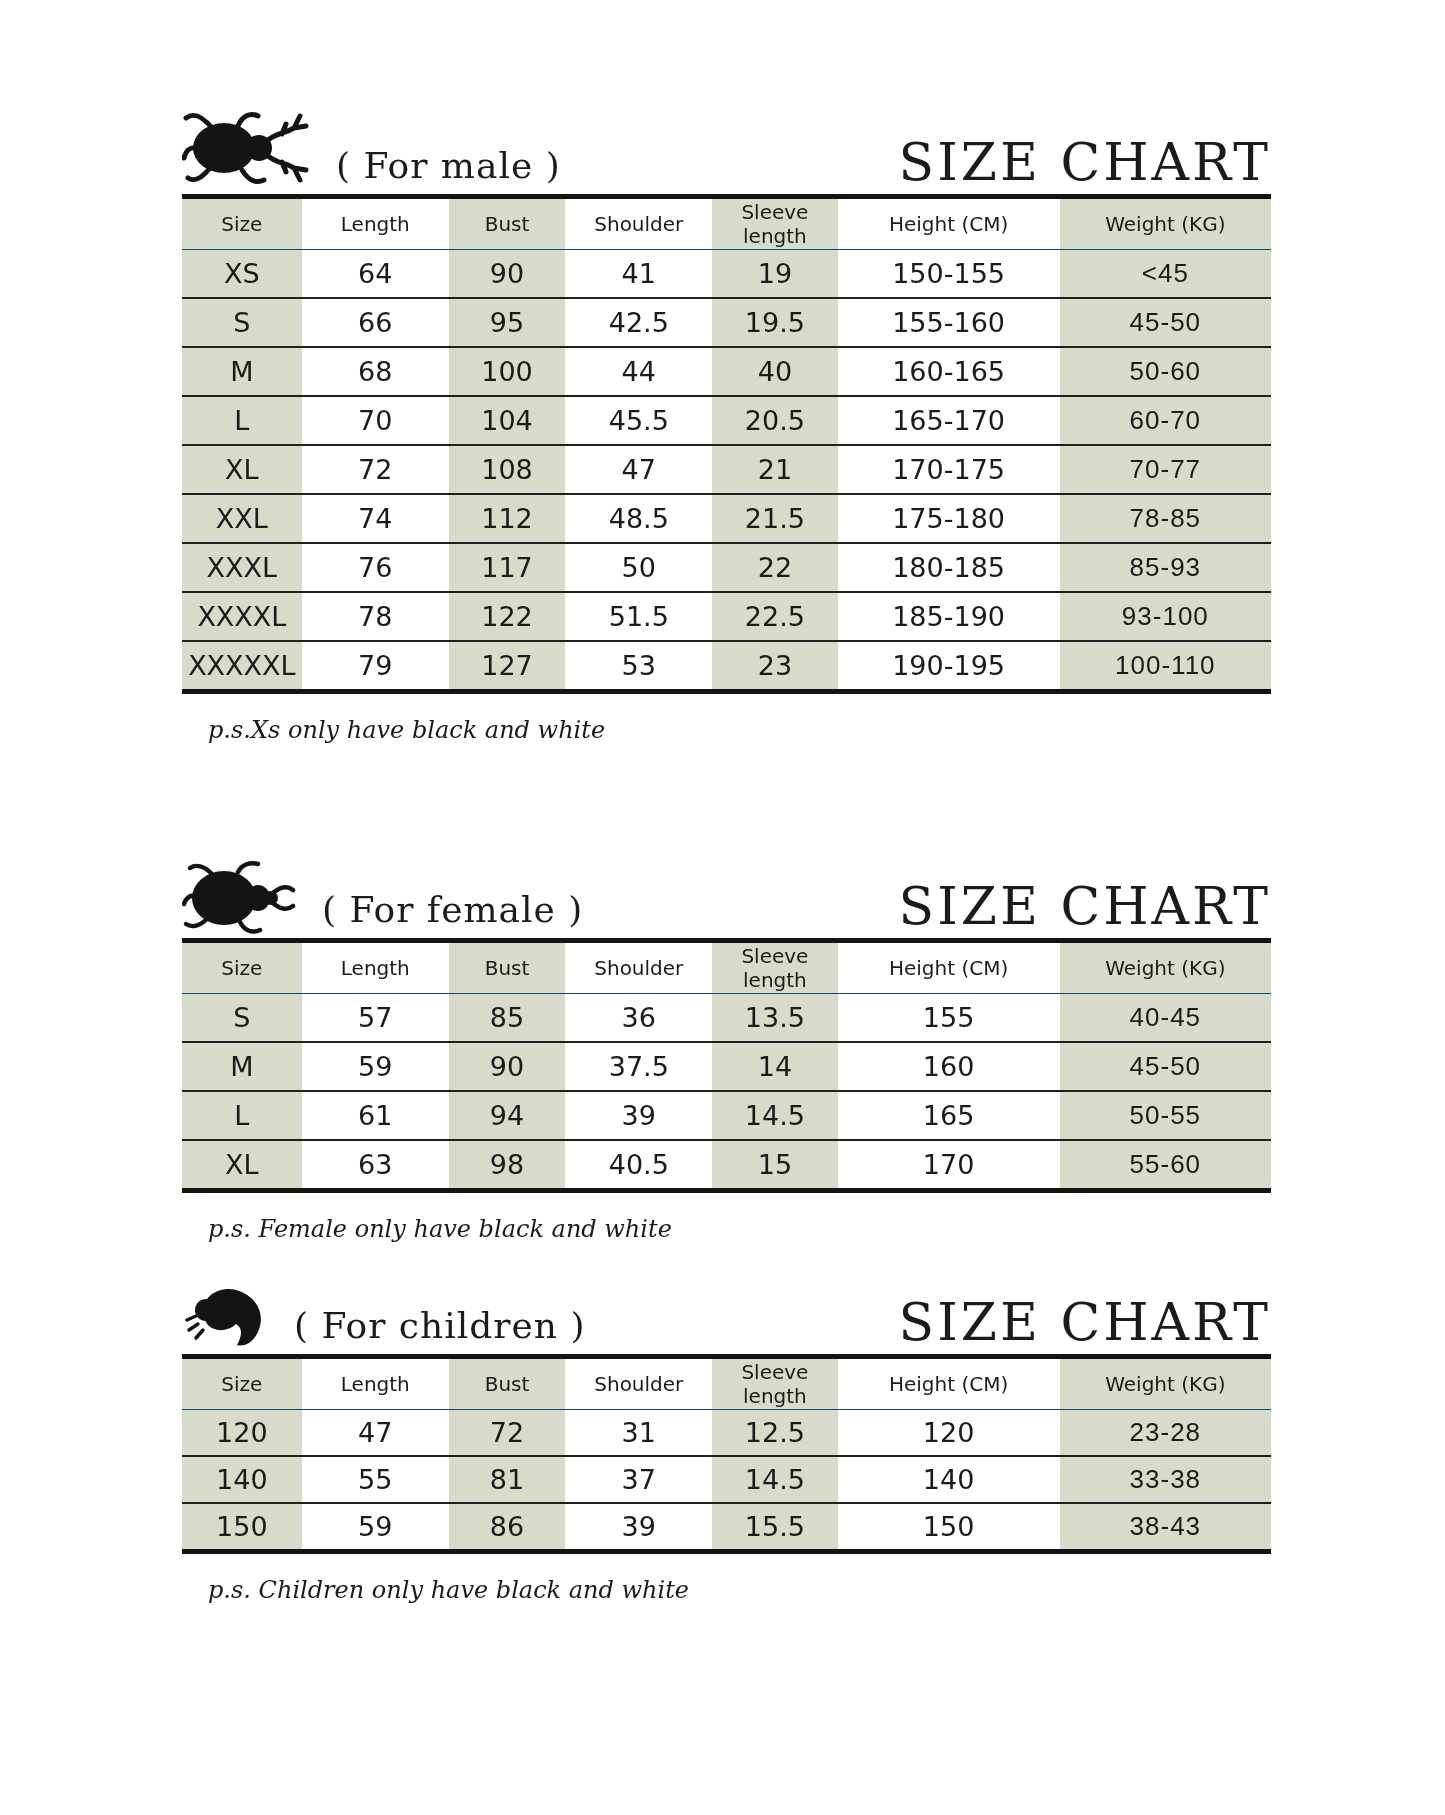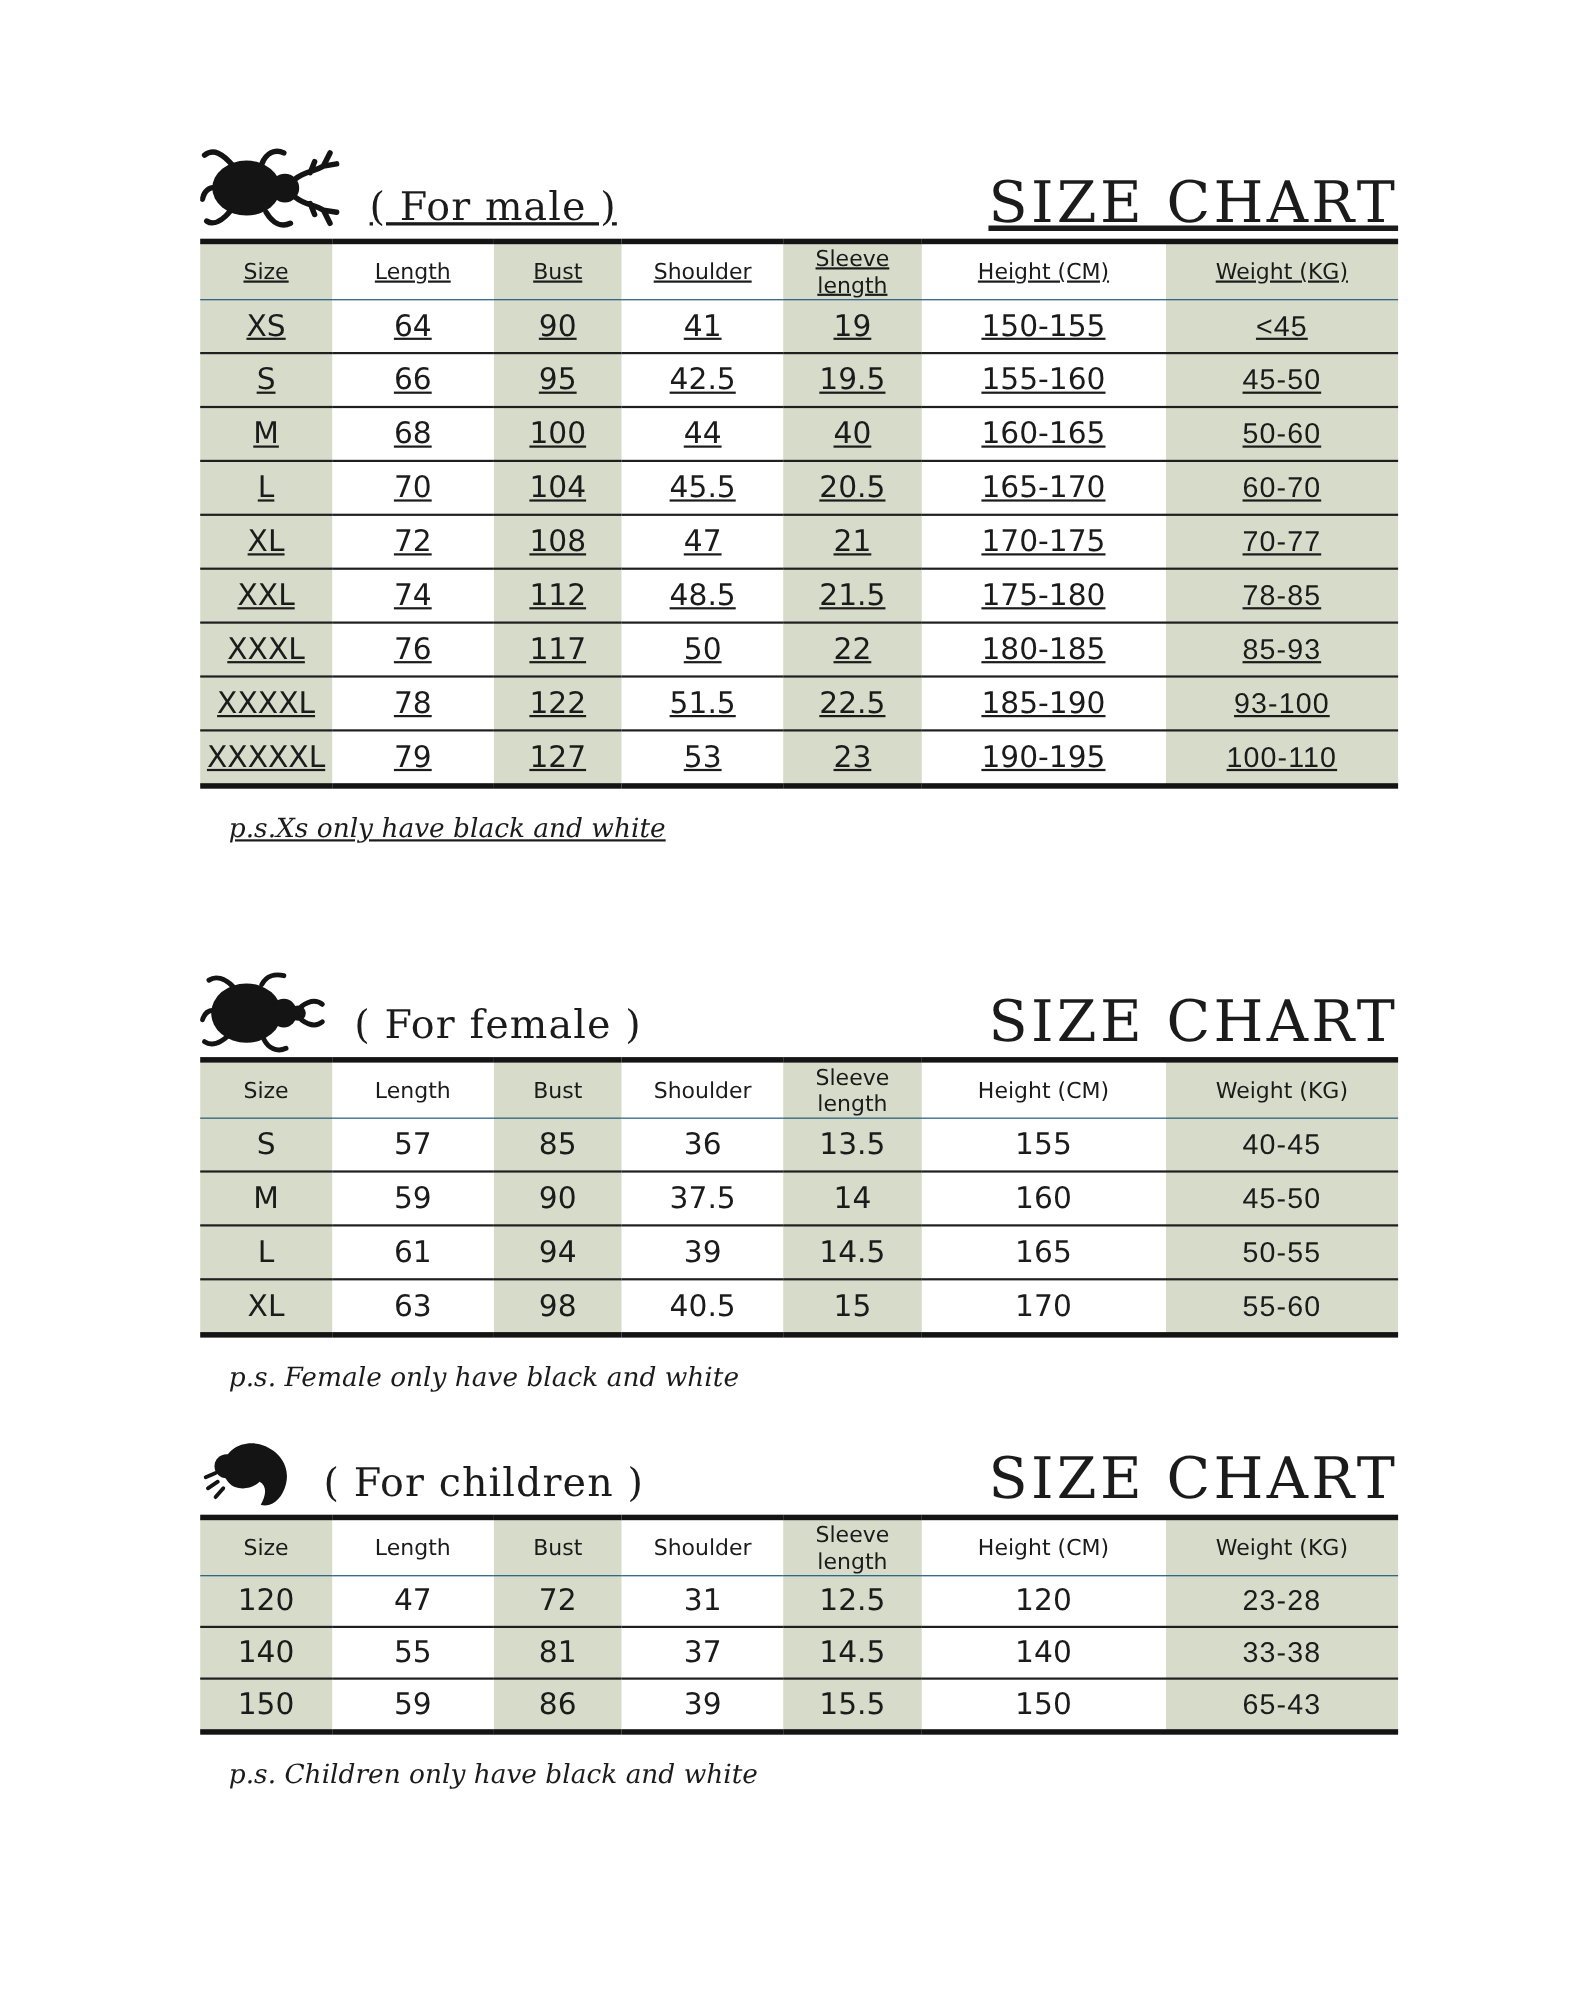--- a/index.html
+++ b/index.html
@@ -12,21 +12,21 @@
     height: 1815px;
     font-family: "DejaVu Sans", sans-serif;
     color: #1b1b1b;
     overflow: hidden;
   }
   .wrap {
     width: 1089px;
     margin-left: 182px;
   }
   section { display: block; }
-  .sec-male { padding-top: 111px; text-decoration: underline; }
+  .sec-male { padding-top: 88px; }
   .sec-female { margin-top: 104px; }
   .sec-children { margin-top: 33px; }
 
   .section-header {
     display: flex;
     align-items: flex-end;
     position: relative;
   }
   .sec-male .section-header { height: 104px; }
   .sec-female .section-header { height: 86px; }
@@ -343,20 +343,20 @@
             <td>140</td>
             <td class="g wt">33-38</td>
           </tr>
           <tr>
             <td class="g">150</td>
             <td>59</td>
             <td class="g">86</td>
             <td>39</td>
             <td class="g">15.5</td>
             <td>150</td>
-            <td class="g wt">65-43</td>
+            <td class="g wt">38-43</td>
           </tr>
         </tbody>
     </table>
     <p class="ps-note">p.s. Children only have black and white</p>
   </section>
 
 </div>
 
 </body></html>

